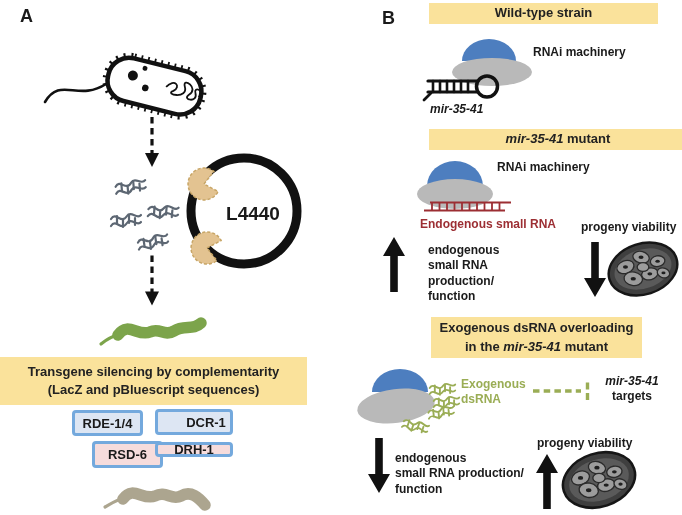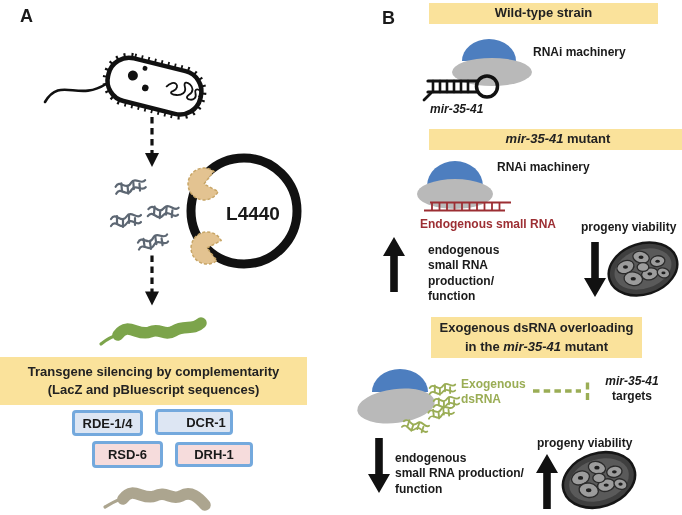--- a/index.html
+++ b/index.html
@@ -112,21 +112,21 @@
   <div class="abs hdr" style="left:0;top:357px;width:307px;height:48px;line-height:1.35;">
     <div>
       <div>Transgene silencing by complementarity</div>
       <div>(LacZ and pBluescript sequences)</div>
     </div>
   </div>
 
   <div class="abs gene blue" style="left:72px;top:410px;width:71px;height:26px;">RDE-1/4</div>
   <div class="abs gene blue" style="left:155px;top:409px;width:78px;height:26px;padding-left:24px;">DCR-1</div>
   <div class="abs gene pink" style="left:72px;top:441px;width:71px;height:27px;margin-left:20px;">RSD-6</div>
-  <div class="abs gene pink" style="left:155px;top:442px;width:78px;height:25px;margin-left:20px;">DRH-1</div>
+  <div class="abs gene pink" style="left:155px;top:442px;width:78px;height:15px;">DRH-1</div>
 
   <svg class="abs" style="left:100px;top:477px;" width="112" height="42" viewBox="0 0 112 42">
     <g stroke="var(--worm_gray)" fill="none" stroke-linecap="round" stroke-linejoin="round">
       <path d="M5,30 C12,26 18,22 25,21" stroke-width="3.2"></path>
       <path d="M23,22 C33,8 43,24 55,19 C66,13 71,24 81,19 C91,13 99,21 105,28" stroke-width="11.5"></path>
     </g>
   </svg>
 
   <div class="abs panel-letter" style="left:382px;top:8px;">B</div>
 

